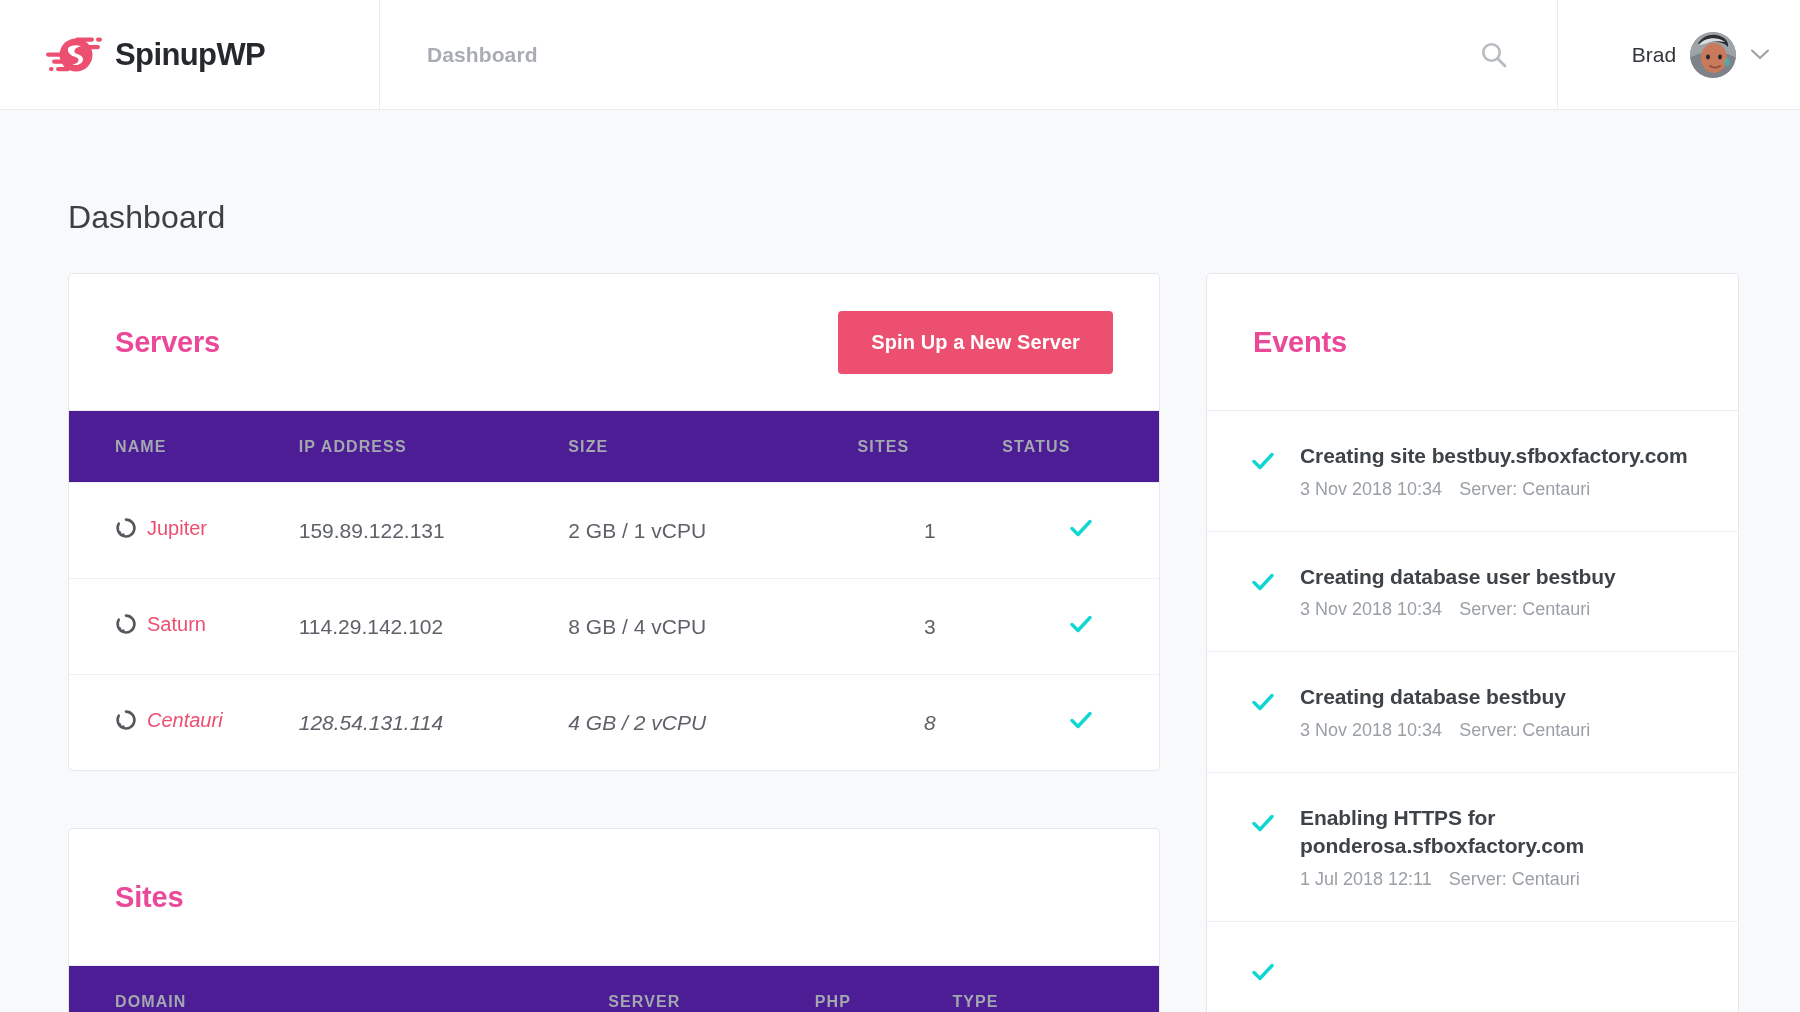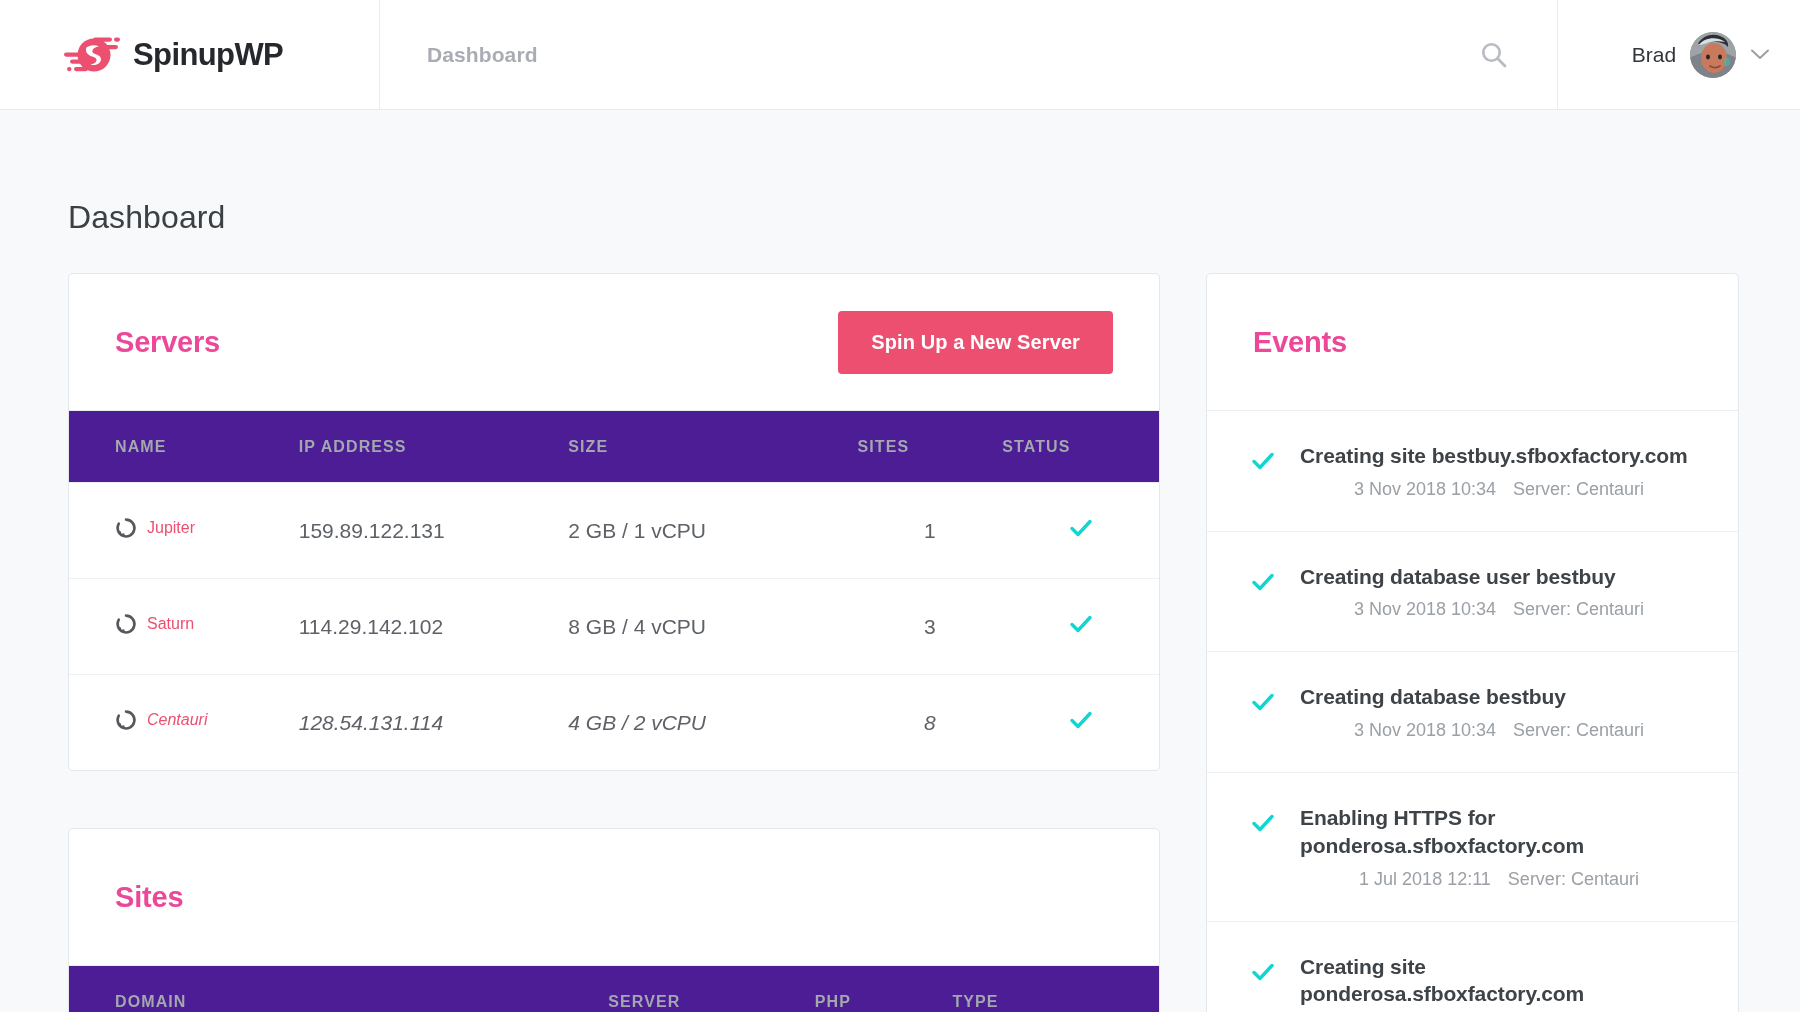--- a/index.html
+++ b/index.html
@@ -15,21 +15,21 @@
     height: 110px; width: 1800px;
     background: #ffffff;
     border-bottom: 1px solid #e9ecef;
     display: flex; align-items: stretch;
     position: relative;
   }
   .brand {
     width: 380px; min-width: 380px;
     border-right: 1px solid #e9ecef;
     display: flex; align-items: center;
-    padding-left: 64px;
+    padding-left: 46px;
   }
   .logo-mark { width: 58px; height: 42px; display: block; margin-right: 11px; }
   .logo-text {
     font-size: 31px; font-weight: bold; color: #25282c;
     letter-spacing: -0.6px; line-height: 1;
   }
 
   .search-zone {
     flex: 1;
     display: flex; align-items: center;
@@ -124,21 +124,21 @@
   .c-name   { width: 230px; padding-left: 46px !important; }
   .c-ip     { width: 270px; }
   .c-size   { width: 290px; }
   .c-sites  { width: 145px; text-align: center; }
   .c-status { width: 157px; text-align: center; }
 
   thead th.c-sites, thead th.c-status { text-align: left; }
 
   .srv-link {
     display: inline-flex; align-items: center; gap: 10px;
-    color: #ec4f70; font-size: 16px; text-decoration: none;
+    color: #ec4f70; font-size: 20px; text-decoration: none;
     cursor: pointer;
   }
   .srv-icon { width: 22px; height: 22px; flex-shrink: 0; }
   .tick { width: 26px; height: 26px; display: inline-block; }
 
   
   .s-domain { width: 470px; padding-left: 46px !important; }
   .s-server { width: 180px; }
   .s-php    { width: 120px; }
   .s-type   { width: 180px; }
@@ -152,21 +152,21 @@
   .event:last-child { border-bottom: none; }
   .ev-tick { width: 26px; flex-shrink: 0; padding-top: 6px; }
   .ev-body { flex: 1; min-width: 0; }
   .ev-title {
     font-size: 21px; color: #3e4348; font-weight: 600;
     line-height: 1.32; letter-spacing: -0.1px;
   }
   .ev-meta {
     margin-top: 9px;
     font-size: 18px; color: #9aa0a6;
-    display: flex; gap: 17px; justify-content: center;
+    display: flex; gap: 17px;
   }
 </style>
 </head>
 <body>
 
 <div class="header">
 
   <div class="brand">
     <svg class="logo-mark" viewBox="0 0 58 42">
       <circle cx="30" cy="21" r="16.5" fill="#ec4f70"></circle>
@@ -397,24 +397,20 @@
               </div>
             </div>
           </div>
 
           <div class="event">
             <span class="ev-tick">
               <svg width="26" height="26" viewBox="0 0 26 26">
                 <path d="M4 13.5 L10 19.5 L22 6.5" fill="none" stroke="#0fd6d0" stroke-width="3.4" stroke-linecap="round" stroke-linejoin="round"></path>
               </svg>
             </span>
-            <div class="ev-body">
-              <div class="ev-title">Creating site ponderosa.sfboxfactory.com</div>
-
-            </div>
           </div>
 
         </div>
       </div>
     </div>
 
   </div>
 </div>
 
 </body></html>

